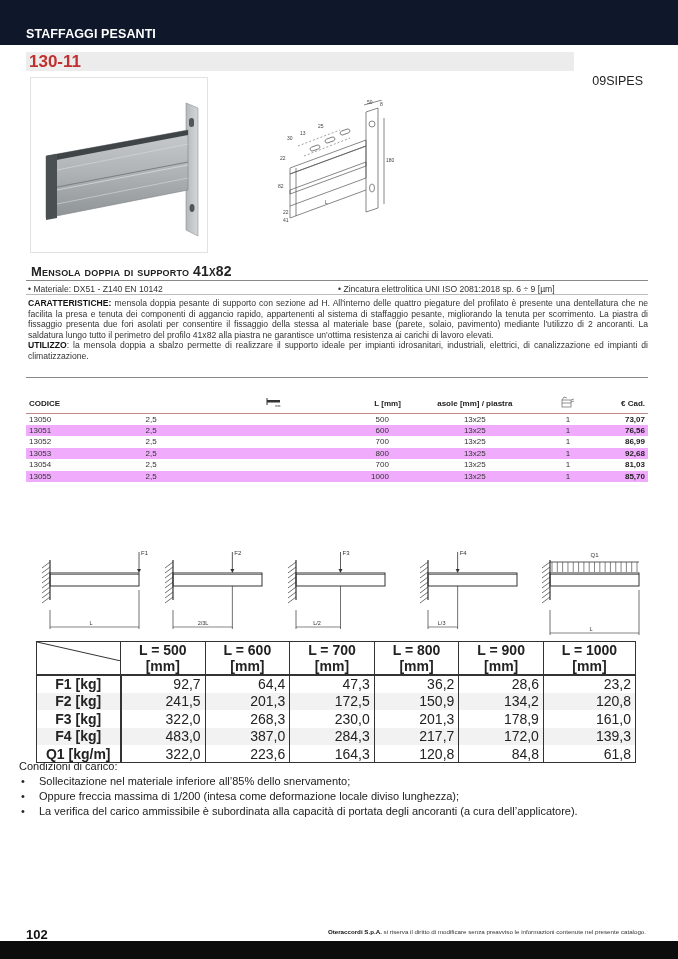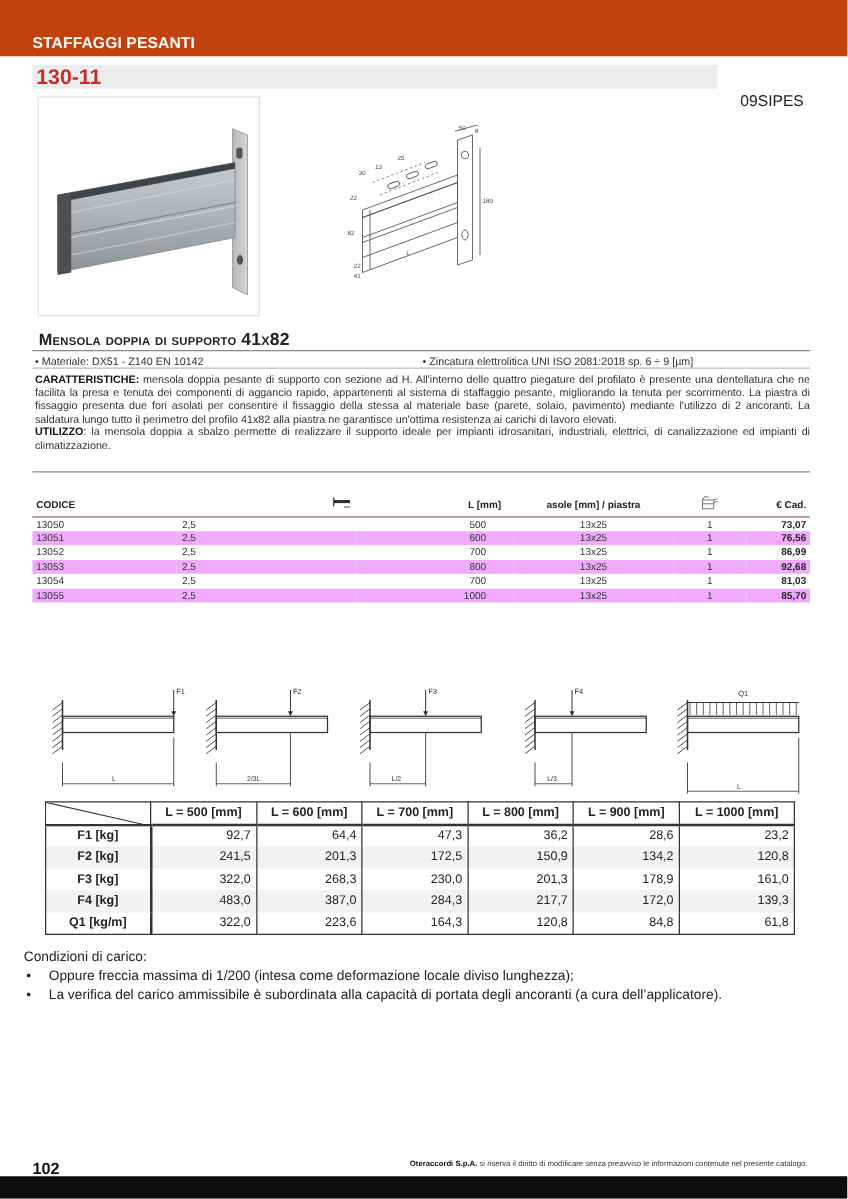--- a/index.html
+++ b/index.html
@@ -1,19 +1,19 @@
 <!DOCTYPE html>
 <html><head>
   <meta charset="utf-8">
   <style>
     * { box-sizing: border-box; margin: 0; padding: 0; }
     html, body { width: 678px; height: 959px; background: #ffffff; overflow: hidden; }
     body { font-family: "Liberation Sans", sans-serif; color: #222; position: relative; }
 
-    .topbar { position: absolute; left: 0; top: 0; width: 678px; height: 45px; background: #c2410c; }
+    .topbar { position: absolute; left: 0; top: 0; width: 678px; height: 45px; background: #0f172a; }
     .topbar .section { position: absolute; left: 26px; top: 27px; color: #fff; font-size: 12.5px; font-weight: bold; letter-spacing: 0.1px; }
 
     .codebar { position: absolute; left: 26px; top: 52px; width: 548px; height: 19px; background: #ececec; }
     .codebar .code { position: absolute; left: 3px; top: 0px; color: #c0302e; font-size: 17px; font-weight: bold; line-height: 19px; }
 
     .brandcode { position: absolute; right: 35px; top: 74px; font-size: 12.5px; color: #222; }
 
     .photo { position: absolute; left: 30px; top: 77px; width: 178px; height: 176px; border: 1px solid #e2e2e2; background: #fff; }
     .drawing { position: absolute; left: 270px; top: 100px; width: 125px; height: 130px; }
 
@@ -38,21 +38,21 @@
     .ptable .c2 { text-align: left; width: 130px; padding-left: 5px; }
     .ptable .c3 { text-align: center; width: 130px; }
     .ptable .c4 { text-align: center; width: 132px; }
     .ptable .c5 { text-align: center; width: 60px; }
     .ptable .c6 { text-align: right; width: 52px; }
     .ptable td.c6 { font-weight: bold; color: #222; }
 
     .diagrams { position: absolute; left: 30px; top: 540px; width: 620px; height: 95px; }
 
     
-    .ltable { position: absolute; left: 36px; top: 641px; width: 600px; border-collapse: collapse; font-size: 10px; color: #222; }
+    .ltable { position: absolute; left: 36px; top: 641px; width: 600px; border-collapse: collapse; font-size: 14px; color: #222; }
     .ltable th, .ltable td { border: 1px solid #333; }
     .ltable th { height: 18px; font-weight: bold; text-align: center; background: #fff; border-bottom: 2px solid #333; }
     .ltable td { height: 17.5px; text-align: right; padding-right: 4px; border-top: none; border-bottom: none; }
     .ltable td.rowh { text-align: center; font-weight: bold; padding-right: 0; border-right: 2px solid #333; }
     .ltable tr.alt td { background: #f2f2f2; }
     .ltable tr:last-child td { border-bottom: 1px solid #333; }
     .ltable .corner { position: relative; width: 84px; }
     .ltable .corner svg { position: absolute; left: 0; top: 0; }
 
     .conditions { position: absolute; left: 19px; top: 759px; font-size: 11px; color: #222; line-height: 15px; }
@@ -409,20 +409,21 @@
         <td>120,8</td>
         <td>84,8</td>
         <td>61,8</td>
       </tr>
     </tbody>
 </table>
 
 <div class="conditions">
   <div>Condizioni di carico:</div>
   <ul id="condlist">
+      <li>Sollecitazione nel materiale inferiore all’85% dello snervamento;</li>
       <li>Oppure freccia massima di 1/200 (intesa come deformazione locale diviso lunghezza);</li>
       <li>La verifica del carico ammissibile è subordinata alla capacità di portata degli ancoranti (a cura dell’applicatore).</li>
     </ul>
 </div>
 
 <div class="pagenum">102</div>
 <div class="disclaimer">
   <b>Oteraccordi S.p.A.</b><span> si riserva il diritto di modificare senza preavviso le informazioni contenute nel presente catalogo.</span>
 </div>
 <div class="bottombar"></div>

